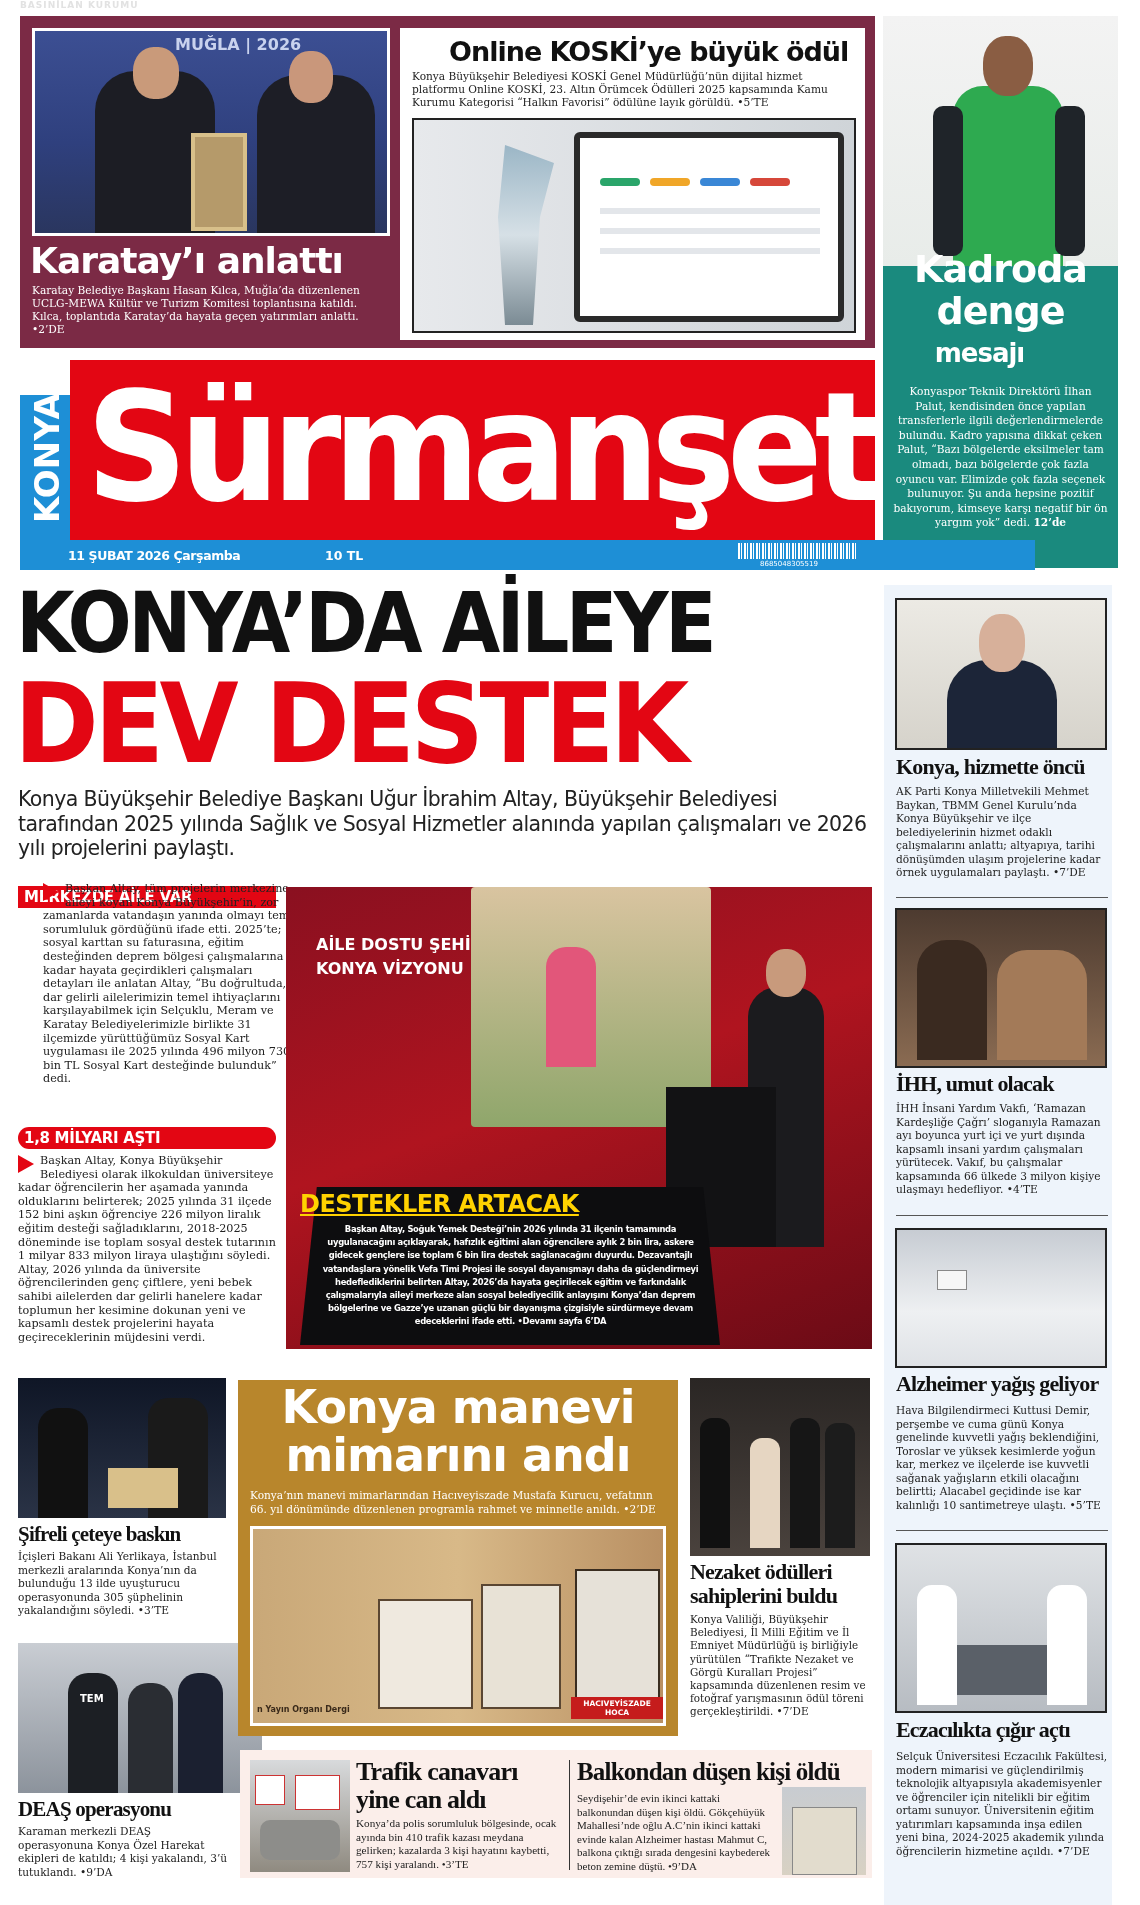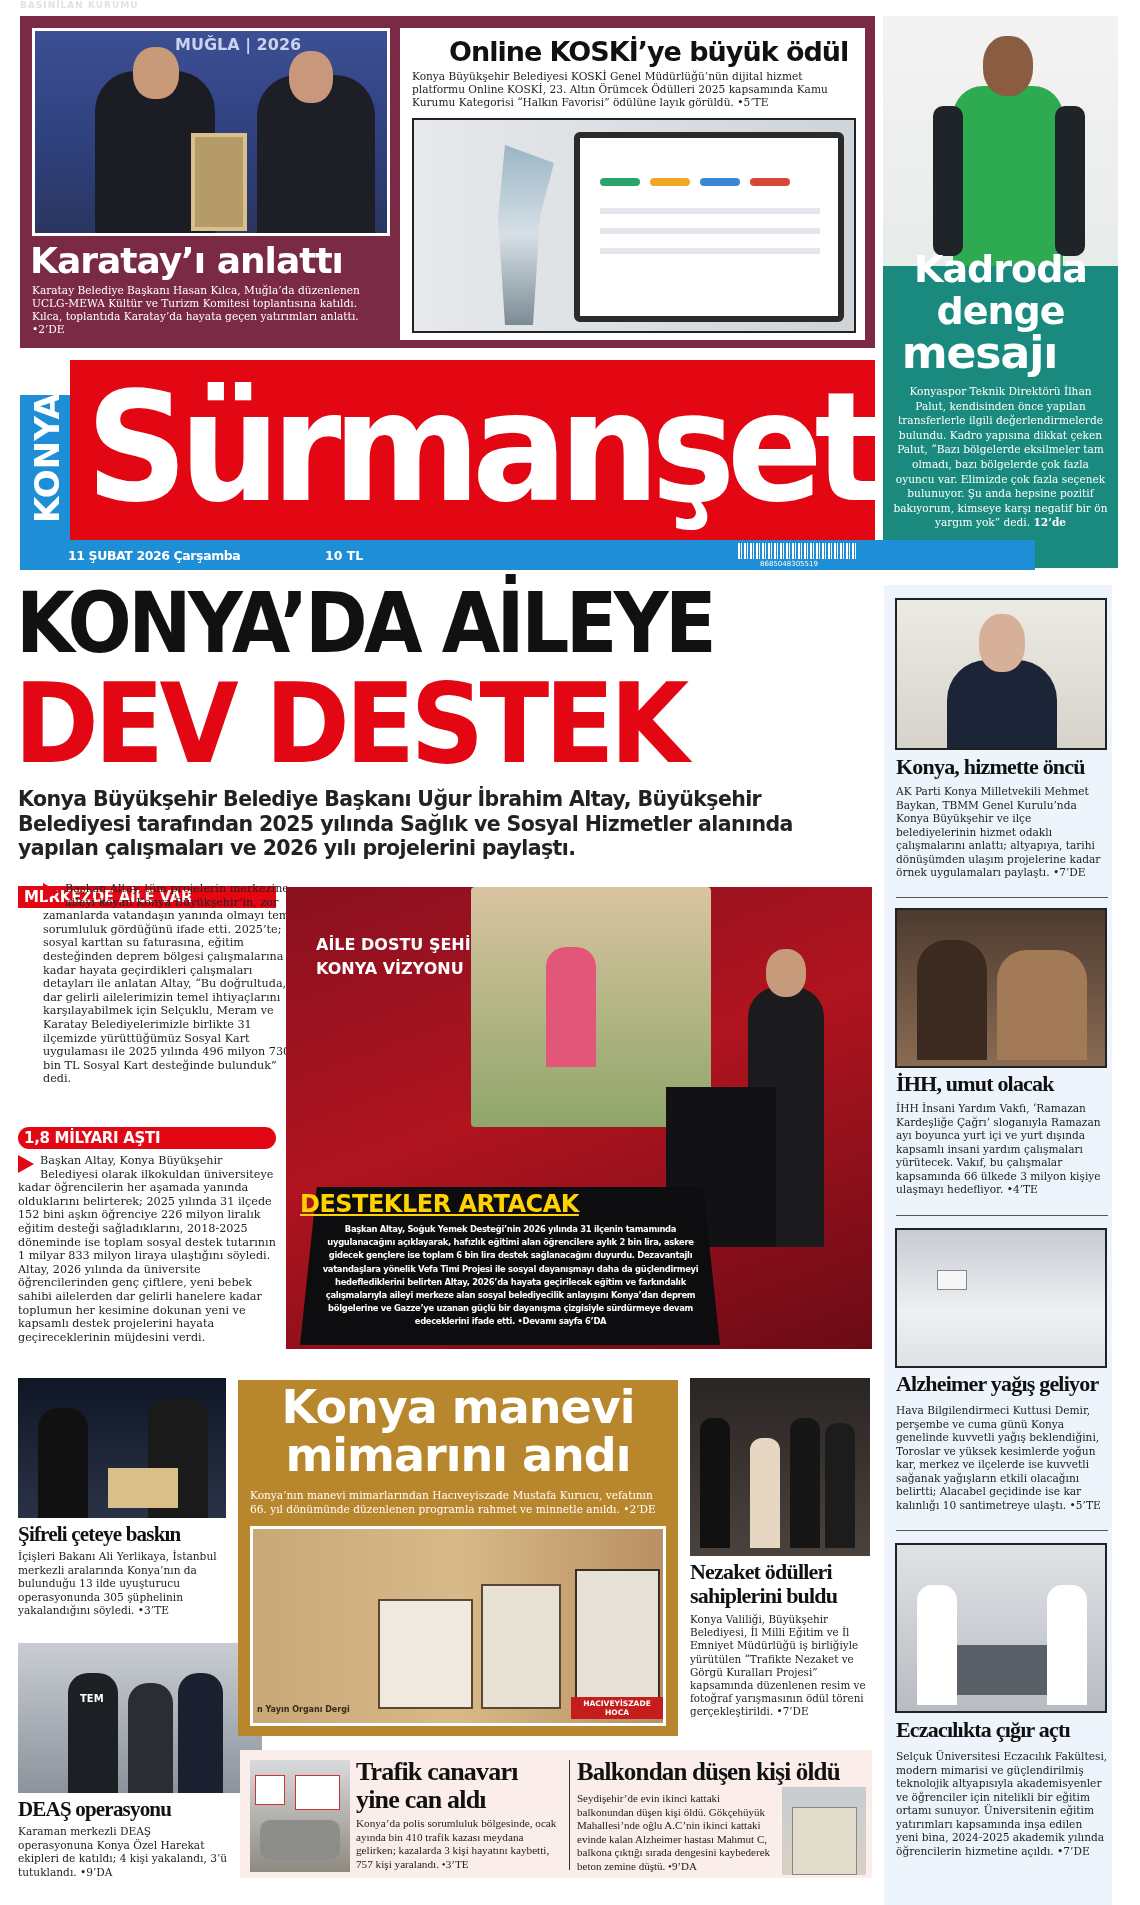--- a/index.html
+++ b/index.html
@@ -48,21 +48,21 @@
 
 <div class="ph" style="left:883px;top:16px;width:235px;height:552px;background:#1a8a7e;">
   <div class="abs" style="left:0;top:0;width:235px;height:250px;background:linear-gradient(180deg,#f3f3f3,#e8ece9);">
     <div class="abs" style="left:70px;top:70px;width:110px;height:180px;background:#2eaa50;border-radius:30px 30px 0 0"></div>
     <div class="abs" style="left:100px;top:20px;width:50px;height:60px;background:#8a5d43;border-radius:45%"></div>
     <div class="abs" style="left:50px;top:90px;width:30px;height:150px;background:#1f2429;border-radius:10px"></div>
     <div class="abs" style="left:172px;top:90px;width:30px;height:150px;background:#1f2429;border-radius:10px"></div>
   </div>
   <div class="abs hl" style="left:0;width:235px;text-align:center;top:232px;color:#fff;font-size:38px;line-height:42px;">Kadroda</div>
   <div class="abs hl" style="left:0;width:235px;text-align:center;top:274px;color:#fff;font-size:38px;line-height:42px;">denge</div>
-  <div class="abs hl" style="left:0;width:193px;text-align:center;top:316px;color:#fff;font-size:44px;line-height:42px;">mesajı</div>
+  <div class="abs hl" style="left:0;width:193px;text-align:center;top:316px;color:#fff;font-size:26px;line-height:42px;">mesajı</div>
   <div class="abs body-txt" style="left:10px;top:368px;width:215px;text-align:center;color:#fff;font-size:10.6px;line-height:14.6px;">
     <span>Konyaspor Teknik Direktörü İlhan Palut, kendisinden önce yapılan transferlerle ilgili değerlendirmelerde bulundu. Kadro yapısına dikkat çeken Palut, “Bazı bölgelerde eksilmeler tam olmadı, bazı bölgelerde çok fazla oyuncu var. Elimizde çok fazla seçenek bulunuyor. Şu anda hepsine pozitif bakıyorum, kimseye karşı negatif bir ön yargım yok” dedi.</span>
     <b>12’de</b>
   </div>
 </div>
 
 <div class="abs" style="left:20px;top:360px;width:855px;height:210px;">
   <div class="abs" style="left:50px;top:0;width:805px;height:180px;background:#e30613;"></div>
   <div class="abs" style="left:0;top:35px;width:50px;height:145px;background:#1e8fd6;"></div>
   <div class="abs hl" style="left:-28px;top:88px;transform:rotate(-90deg);color:#fff;font-size:34px;width:110px;text-align:center;letter-spacing:0;">KONYA</div>
@@ -70,21 +70,21 @@
   <div class="abs" style="left:0;top:180px;width:1015px;height:30px;background:#1e8fd6;">
     <span class="abs sans" style="left:48px;top:8px;color:#fff;font-weight:bold;font-size:12.5px;letter-spacing:-0.4px;">11 ŞUBAT 2026 Çarşamba</span>
     <span class="abs sans" style="left:305px;top:8px;color:#fff;font-weight:bold;font-size:12.5px;">10 TL</span>
     <div class="abs" style="left:718px;top:3px;width:120px;height:16px;background:repeating-linear-gradient(90deg,#fff 0 2px,transparent 2px 3px,#fff 3px 4px,transparent 4px 6px);"></div>
     <span class="abs sans" style="left:740px;top:20px;color:#fff;font-size:7px;">8685048305519</span>
   </div>
 </div>
 
 <div class="abs hl" style="left:16px;top:580px;color:#111;font-size:84px;line-height:86px;letter-spacing:-4px;transform:scaleX(0.9);transform-origin:left;">KONYA’DA AİLEYE</div>
 <div class="abs hl" style="left:14px;top:668px;color:#e30613;font-size:110px;line-height:112px;letter-spacing:-5px;transform:scaleX(0.93);transform-origin:left;">DEV DESTEK</div>
-<div class="abs sans" style="left:18px;top:787px;width:855px;font-weight:bold;font-size:20.5px;line-height:24.5px;color:#222;letter-spacing:-0.6px;">Konya Büyükşehir Belediye Başkanı Uğur İbrahim Altay, Büyükşehir Belediyesi tarafından 2025 yılında Sağlık ve Sosyal Hizmetler alanında yapılan çalışmaları ve 2026 yılı projelerini paylaştı.</div>
+<div class="abs sans" style="left:18px;top:787px;width:855px;font-weight:normal;font-size:20.5px;line-height:24.5px;color:#222;letter-spacing:-0.6px;">Konya Büyükşehir Belediye Başkanı Uğur İbrahim Altay, Büyükşehir Belediyesi tarafından 2025 yılında Sağlık ve Sosyal Hizmetler alanında yapılan çalışmaları ve 2026 yılı projelerini paylaştı.</div>
 
 <div class="abs bar" style="left:18px;top:886px;width:258px;">MERKEZDE AİLE VAR</div>
 <div class="abs body-txt" style="left:18px;top:882px;width:258px;margin-left:25px;">
   <span class="tri"></span><span>Başkan Altay, tüm projelerin merkezine aileyi koyan Konya Büyükşehir’in, zor zamanlarda vatandaşın yanında olmayı temel sorumluluk gördüğünü ifade etti. 2025’te; sosyal karttan su faturasına, eğitim desteğinden deprem bölgesi çalışmalarına kadar hayata geçirdikleri çalışmaları detayları ile anlatan Altay, “Bu doğrultuda, dar gelirli ailelerimizin temel ihtiyaçlarını karşılayabilmek için Selçuklu, Meram ve Karatay Belediyelerimizle birlikte 31 ilçemizde yürüttüğümüz Sosyal Kart uygulaması ile 2025 yılında 496 milyon 730 bin TL Sosyal Kart desteğinde bulunduk” dedi.</span>
 </div>
 <div class="abs bar" style="left:18px;top:1127px;width:258px;border-radius:11px;">1,8 MİLYARI AŞTI</div>
 <div class="abs body-txt" style="left:18px;top:1154px;width:258px;">
   <span class="tri"></span><span>Başkan Altay, Konya Büyükşehir Belediyesi olarak ilkokuldan üniversiteye kadar öğrencilerin her aşamada yanında olduklarını belirterek; 2025 yılında 31 ilçede 152 bini aşkın öğrenciye 226 milyon liralık eğitim desteği sağladıklarını, 2018-2025 döneminde ise toplam sosyal destek tutarının 1 milyar 833 milyon liraya ulaştığını söyledi. Altay, 2026 yılında da üniversite öğrencilerinden genç çiftlere, yeni bebek sahibi ailelerden dar gelirli hanelere kadar toplumun her kesimine dokunan yeni ve kapsamlı destek projelerini hayata geçireceklerinin müjdesini verdi.</span>
 </div>
 

